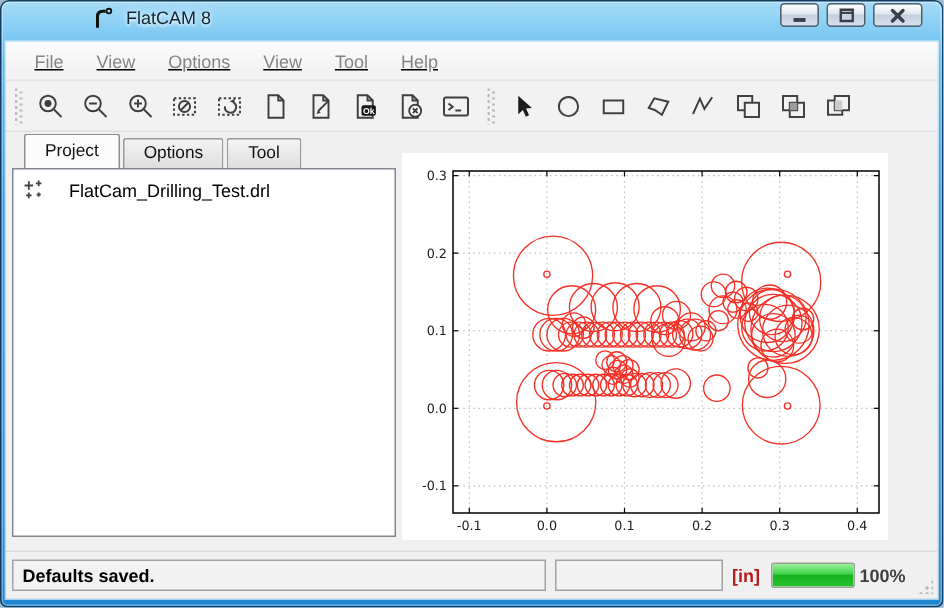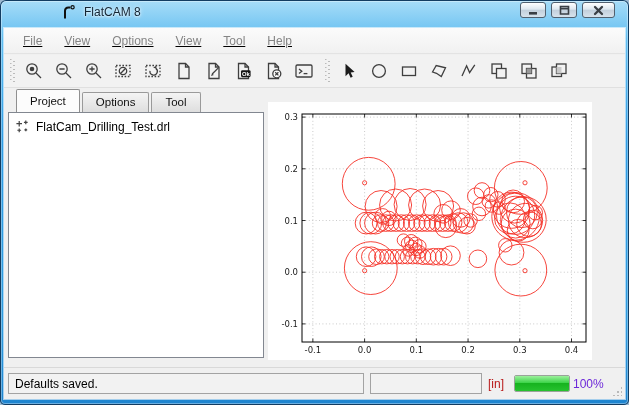--- a/index.html
+++ b/index.html
@@ -33,33 +33,33 @@
   .tb-btn{width:30px;height:28px;display:flex;align-items:center;justify-content:center;background:transparent;border:none;padding:0;}
   .tb-btn svg{width:20px;height:20px;}
   
   .tabstrip{position:absolute;left:12px;top:61px;height:23px;display:flex;align-items:flex-end;}
   .tab{font-size:11.5px;color:#111;padding:3px 13px 4px 13px;border:1px solid #9a9a9a;border-bottom:none;
     border-radius:2px 2px 0 0;background:linear-gradient(#f4f4f4,#dedede);margin-right:2px;height:20px;}
   .tab.active{background:#fcfcfc;height:23px;border-color:#8f8f8f;position:relative;z-index:2;padding-top:5px;}
   
   .tree-panel{position:absolute;left:4px;top:84px;width:256px;height:246px;background:#fff;
     border:1px solid #828790;box-shadow:inset 0 0 0 1px #fff;z-index:1;}
-  .tree-item{display:flex;align-items:center;gap:6px;padding:6px 4px 0 6px;font-size:12px;color:#000;}
+  .tree-item{display:flex;align-items:center;gap:16px;padding:6px 4px 0 6px;font-size:12px;color:#000;}
   
   .plot-panel{position:absolute;left:264px;top:74px;width:324px;height:258px;background:#fff;}
   
-  .statusbar{position:absolute;left:0;right:0;bottom:0;height:32px;background:#f0f0f0;border-top:1px solid #d9d9d9;}
+  .statusbar{position:absolute;left:0;right:0;bottom:0;height:32px;background:#f0f0f0;border-top:1px solid #d9d9d9;font-weight:bold;}
   .sb-panel{position:absolute;top:5px;height:21px;border:1px solid #a3a3a3;background:#f2f2f2;
     font-size:12px;color:#000;display:flex;align-items:center;padding:0 6px;}
   .sb-msg{left:4px;width:356px;}
   .sb-empty{left:366px;width:112px;}
   .sb-units{position:absolute;left:484px;top:5px;height:21px;display:flex;align-items:center;font-size:12px;color:#b91c1c;}
   .progress{position:absolute;left:510px;top:7px;width:56px;height:17px;border:1px solid #9aa39a;border-radius:2px;background:#e8e8e8;overflow:hidden;}
   .progress-fill{height:100%;background:linear-gradient(180deg,#9cf09c 0%,#3ed44a 45%,#17b31f 50%,#27c22f 100%);}
-  .sb-pct{position:absolute;left:569px;top:5px;height:21px;display:flex;align-items:center;font-size:12px;color:#6d28d9;}
+  .sb-pct{position:absolute;left:569px;top:5px;height:21px;display:flex;align-items:center;font-size:12px;color:#404040;}
   .resize-grip{position:absolute;right:3px;bottom:3px;width:10px;height:10px;
     background-image:radial-gradient(circle at 2px 2px,#b9b9b9 1px,transparent 1.2px);
     background-size:4px 4px;clip-path:polygon(100% 0,100% 100%,0 100%);}
 </style>
 </head>
 <body>
 
 <div class="window">
 
   <div class="titlebar">

